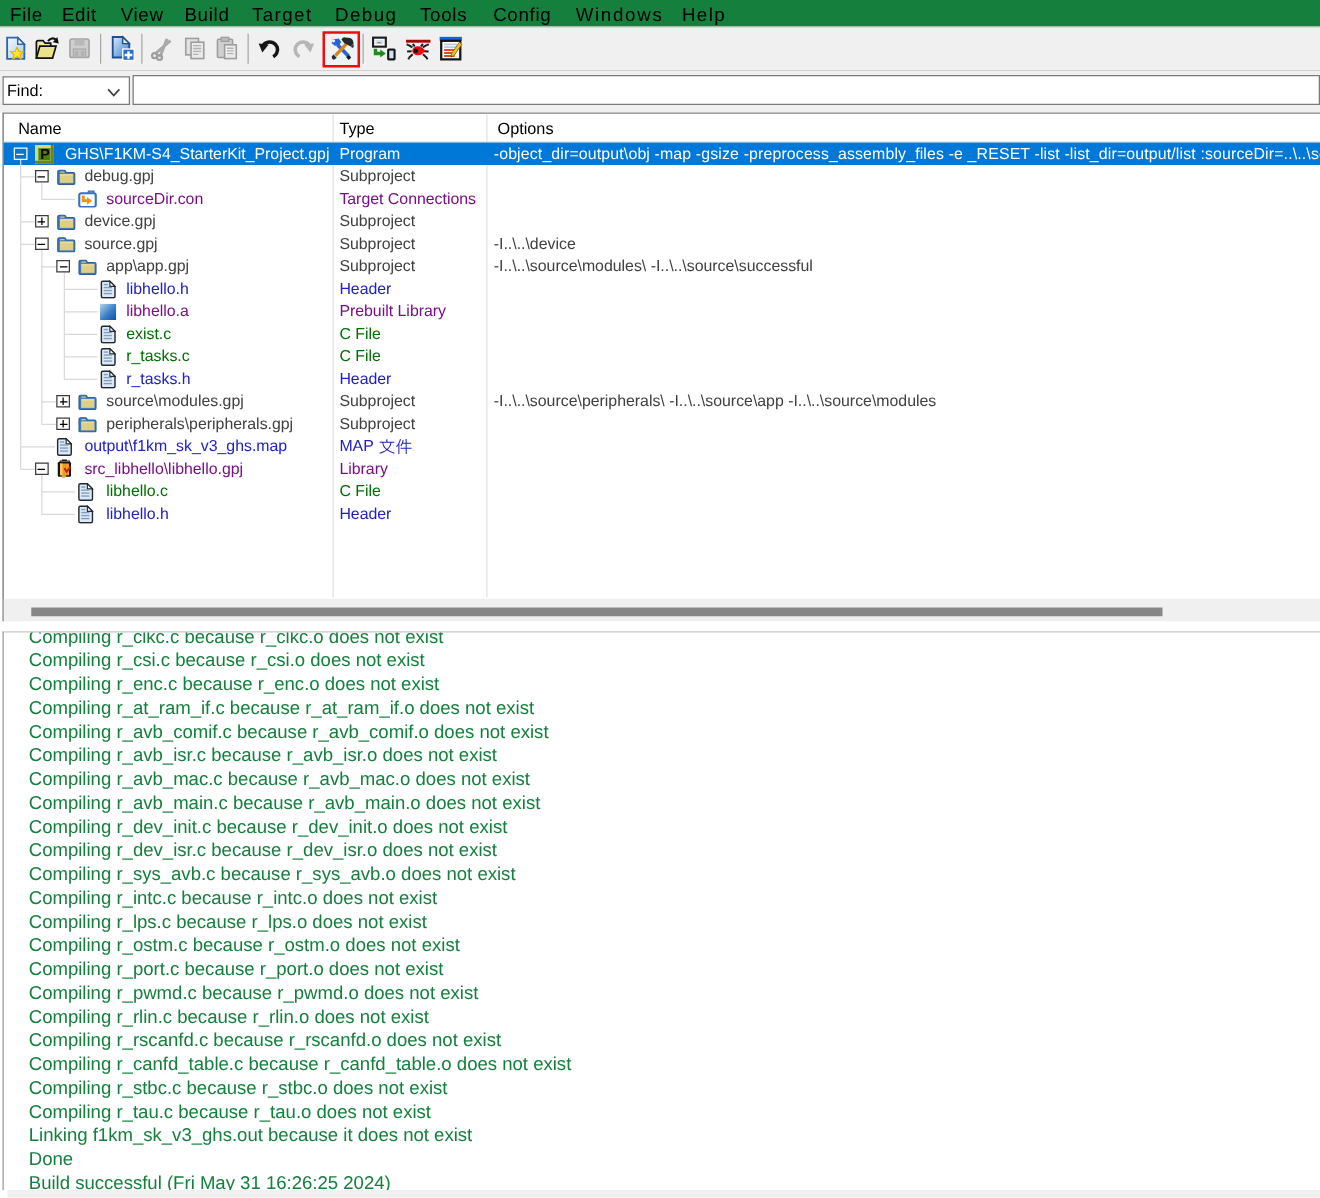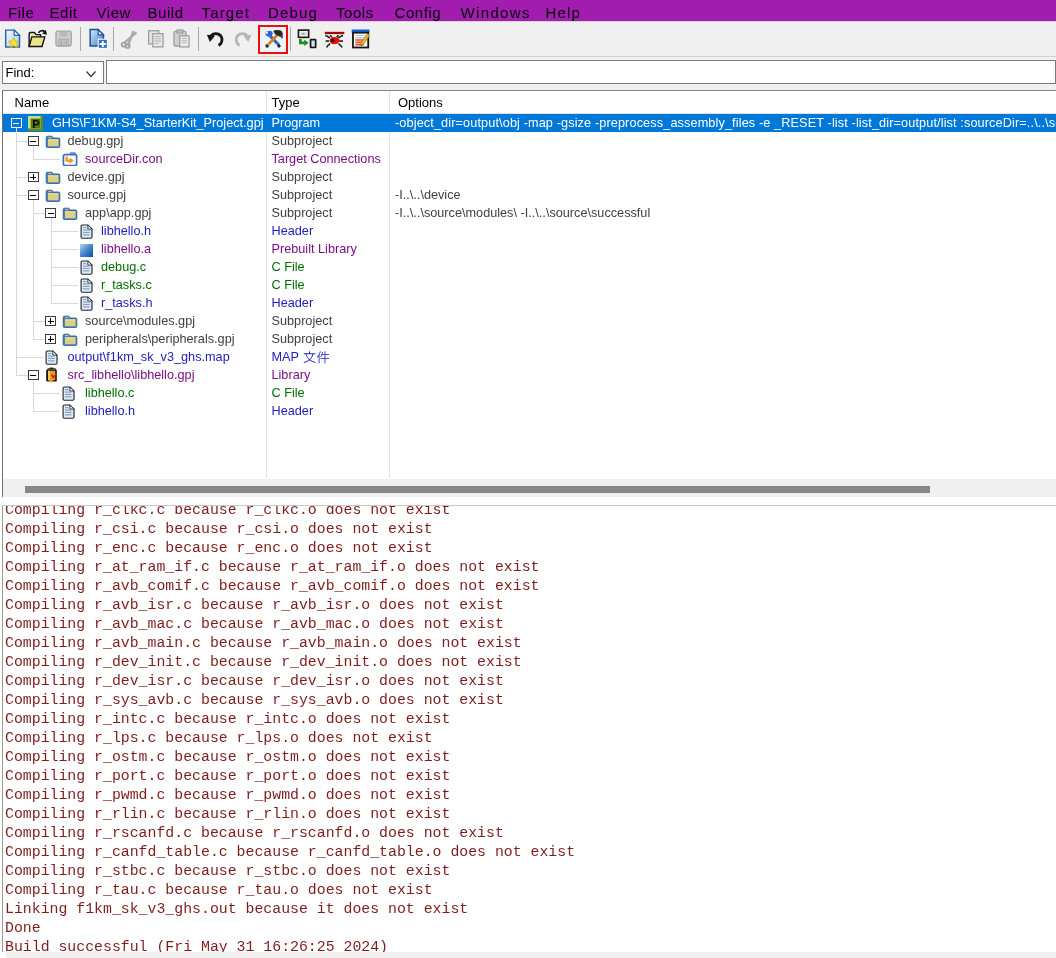--- a/index.html
+++ b/index.html
@@ -1,19 +1,19 @@
 <!DOCTYPE html>
 <html><head>
 <meta charset="utf-8">
 <style>
 * { margin:0; padding:0; box-sizing:border-box; }
 html,body { width:1056px; height:958px; background:#fff; overflow:hidden;
   font-family:"Liberation Sans", sans-serif; }
 .abs { position:absolute; }
-#menubar { position:absolute; left:0; top:0; width:1056px; height:22px; background:#a21caf;
+#menubar { position:absolute; left:0; top:0; width:1056px; height:22px; background:#15803d;
   border-bottom:1px solid #d5d5d5; }
 .mi { position:absolute; top:3.6px; font-size:15px; color:#000; letter-spacing:0.55px; }
 #toolbar { position:absolute; left:0; top:22px; width:1056px; height:35px; background:#f0f0f0;
   border-bottom:1px solid #d0d0d0; }
 .tsep { position:absolute; top:5px; width:1px; height:24px; background:#a8a8a8; }
 .tbtn { position:absolute; }
 #redbox { position:absolute; left:257.5px; top:2.5px; width:30.5px; height:29px;
   border:2.4px solid #ee0c0c; background:#eef4f6; }
 #findrow { position:absolute; left:0; top:57px; width:1056px; height:33px; background:#f0f0f0; }
 #combo { position:absolute; left:2px; top:4px; width:102px; height:23px; background:#fff;
@@ -34,23 +34,23 @@
 .tree-v { position:absolute; width:1px; background:#d9d9d9; }
 .ebox { position:absolute; width:11px; height:10px; background:#fff; border:1px solid #3c3c3c; }
 .ebox .h { position:absolute; left:1.5px; top:3.5px; width:6px; height:1px; background:#000; }
 .ebox .v { position:absolute; left:4px; top:1px; width:1px; height:6px; background:#000; }
 .ebox.inv { background:#0078d7; border-color:#fff; }
 .ebox.inv .h { background:#fff; }
 #hscroll { position:absolute; left:0; top:388px; width:1053px; height:18px; background:#f0f0f0; }
 #hthumb { position:absolute; left:22px; top:6.5px; width:905px; height:7px; background:#878787; }
 #console { position:absolute; left:2px; top:505px; width:1054px; height:447px; background:#fff;
   border-top:1px solid #c8c8c8; border-left:1px solid #9a9a9a; overflow:hidden; }
-#console pre { margin:-5.0px 0 0 2px;
-  font-family:Liberation Mono, monospace; font-size:14.85px;
-  line-height:19.0px; color:#7f1d1d; }
+#console pre { margin:-5.0px 0 0 20px;
+  font-family:Liberation Sans, sans-serif; font-size:14.85px;
+  line-height:19.0px; color:#15803d; }
 #bottomstrip { position:absolute; left:6px; top:952px; width:1050px; height:6px; background:#f0f0f0; }
 </style>
 </head>
 <body>
 <div id="menubar">
 <span class="mi" style="left:8px">File</span>
     <span class="mi" style="left:49.5px">Edit</span>
     <span class="mi" style="left:96.5px">View</span>
     <span class="mi" style="left:147.5px">Build</span>
     <span class="mi" style="left:201.5px;letter-spacing:1.15px">Target</span>
@@ -302,21 +302,21 @@
 <span class="nm pur" style="left:98.0px;top:151.2px">libhello.a</span>
 <span class="nm pur" style="left:268.5px;top:151.2px">Prebuilt Library</span>
 <div class="abs" style="left:76.5px;top:169.0px"><svg width="13" height="15" viewBox="0 0 13 15">
         <path d="M1.1 2.2 Q1.1 1 2.3 1 L7.9 1 L12 5.1 V13 Q12 14.2 10.8 14.2 L2.3 14.2 Q1.1 14.2 1.1 13 Z" fill="#dcE9f8" stroke="#23282e" stroke-width="1.15"></path>
         <path d="M7.9 1 V5.1 H12 Z" fill="#ffffff" stroke="#23282e" stroke-width="0.9"></path>
         <rect x="3" y="3.1" width="3.3" height="1.1" fill="#7e9cc0"></rect>
         <rect x="3" y="5.5" width="6.5" height="1.1" fill="#7e9cc0"></rect>
         <rect x="3" y="7.9" width="6.5" height="1.1" fill="#8c9cac"></rect>
         <rect x="3" y="10.3" width="6.5" height="1.1" fill="#7e9cc0"></rect>
       </svg></div>
-<span class="nm grn" style="left:98.0px;top:169.2px">debug.c</span>
+<span class="nm grn" style="left:98.0px;top:169.2px">exist.c</span>
 <span class="nm grn" style="left:268.5px;top:169.2px">C File</span>
 <div class="abs" style="left:76.5px;top:187.0px"><svg width="13" height="15" viewBox="0 0 13 15">
         <path d="M1.1 2.2 Q1.1 1 2.3 1 L7.9 1 L12 5.1 V13 Q12 14.2 10.8 14.2 L2.3 14.2 Q1.1 14.2 1.1 13 Z" fill="#dcE9f8" stroke="#23282e" stroke-width="1.15"></path>
         <path d="M7.9 1 V5.1 H12 Z" fill="#ffffff" stroke="#23282e" stroke-width="0.9"></path>
         <rect x="3" y="3.1" width="3.3" height="1.1" fill="#7e9cc0"></rect>
         <rect x="3" y="5.5" width="6.5" height="1.1" fill="#7e9cc0"></rect>
         <rect x="3" y="7.9" width="6.5" height="1.1" fill="#8c9cac"></rect>
         <rect x="3" y="10.3" width="6.5" height="1.1" fill="#7e9cc0"></rect>
       </svg></div>
 <span class="nm grn" style="left:98.0px;top:187.2px">r_tasks.c</span>
@@ -336,20 +336,21 @@
       <div class="v"></div>
     </div>
 <div class="abs" style="left:58.5px;top:222.5px"><svg width="16" height="14" viewBox="0 0 16 14">
         <path d="M1.2 12.3 V3.6 Q1.2 2.2 2.6 2.2 L6.2 2.2 Q7.2 2.2 7.5 3 L7.9 4 L13.6 4 Q14.8 4 14.8 5.2 V12.3 Q14.8 13.6 13.4 13.6 L2.6 13.6 Q1.2 13.6 1.2 12.3 Z" fill="#3e7bc0" stroke="#2d5e97" stroke-width="0.9"></path>
         <path d="M3.2 3.1 h3.4 v1 h-3.4 z" fill="#d7c87e"></path>
         <rect x="2.9" y="5.1" width="10.7" height="7.2" fill="#ddcf86"></rect>
         <rect x="3.3" y="5.5" width="9.9" height="1" fill="#e9df9f"></rect>
       </svg></div>
 <span class="nm red" style="left:82.0px;top:223.2px">source\modules.gpj</span>
 <span class="nm red" style="left:268.5px;top:223.2px">Subproject</span>
+<span class="nm red" style="left:392.0px;top:223.2px;">-I..\..\source\peripherals\ -I..\..\source\app -I..\..\source\modules</span>
 <div class="ebox" style="left:42.0px;top:243.0px">
       <div class="h"></div>
       <div class="v"></div>
     </div>
 <div class="abs" style="left:58.5px;top:240.5px"><svg width="16" height="14" viewBox="0 0 16 14">
         <path d="M1.2 12.3 V3.6 Q1.2 2.2 2.6 2.2 L6.2 2.2 Q7.2 2.2 7.5 3 L7.9 4 L13.6 4 Q14.8 4 14.8 5.2 V12.3 Q14.8 13.6 13.4 13.6 L2.6 13.6 Q1.2 13.6 1.2 12.3 Z" fill="#3e7bc0" stroke="#2d5e97" stroke-width="0.9"></path>
         <path d="M3.2 3.1 h3.4 v1 h-3.4 z" fill="#d7c87e"></path>
         <rect x="2.9" y="5.1" width="10.7" height="7.2" fill="#ddcf86"></rect>
         <rect x="3.3" y="5.5" width="9.9" height="1" fill="#e9df9f"></rect>
       </svg></div>

